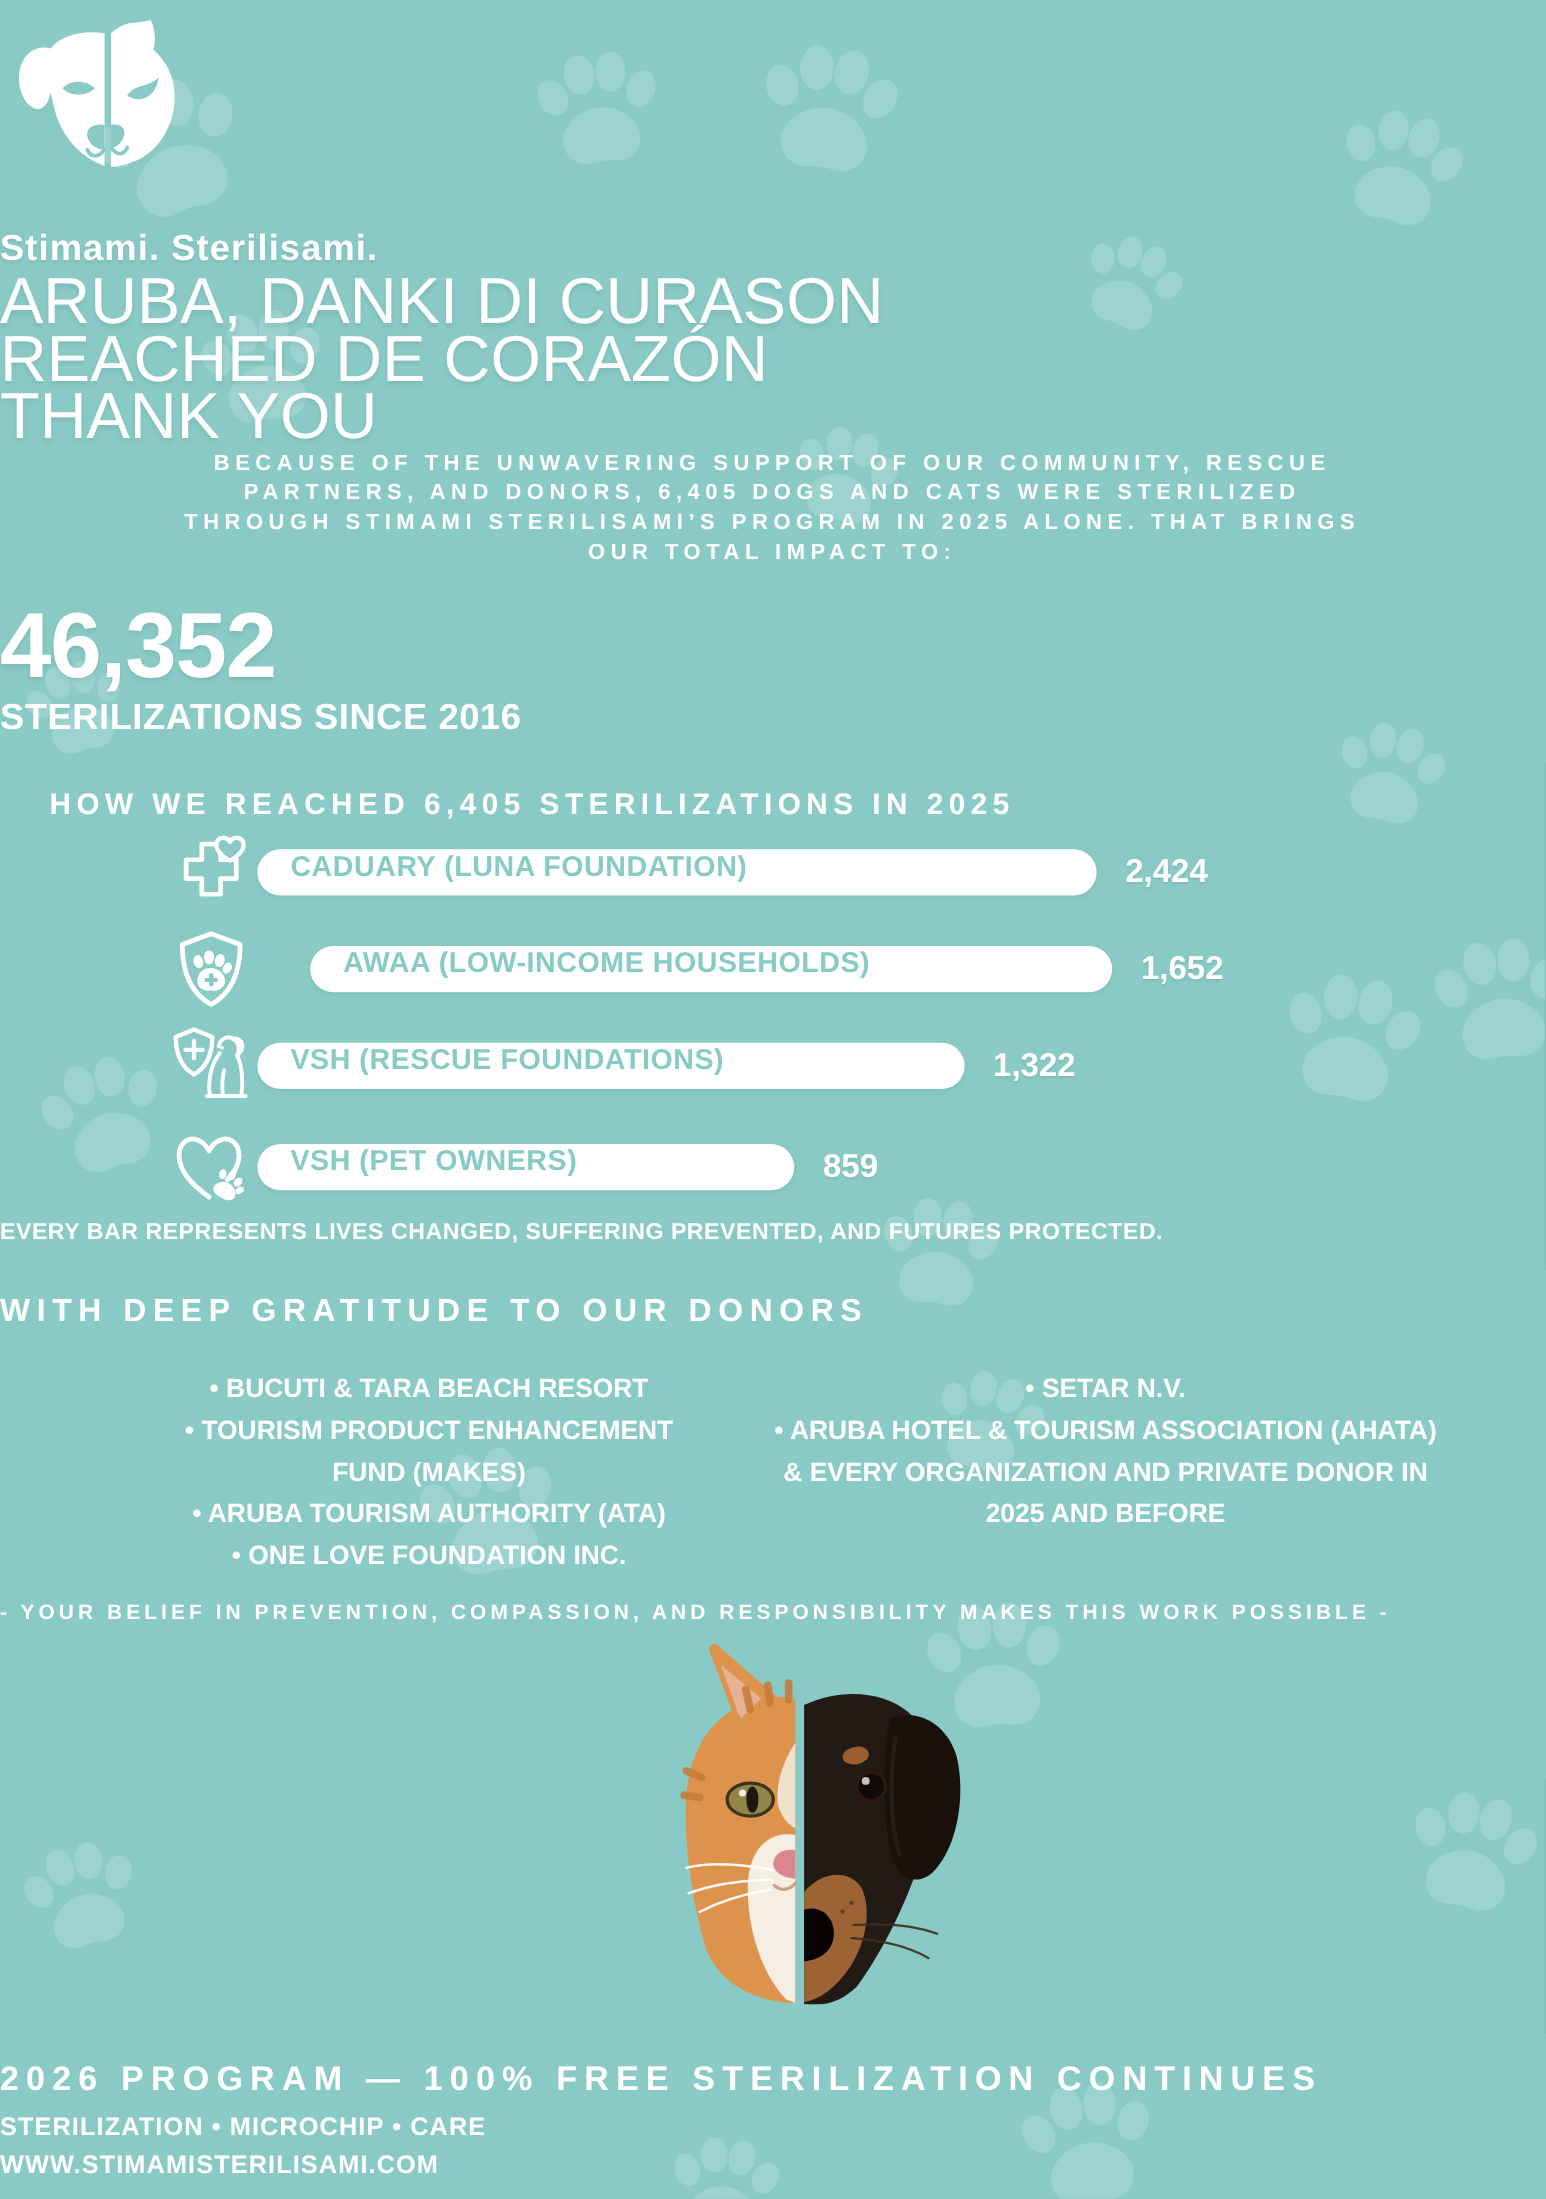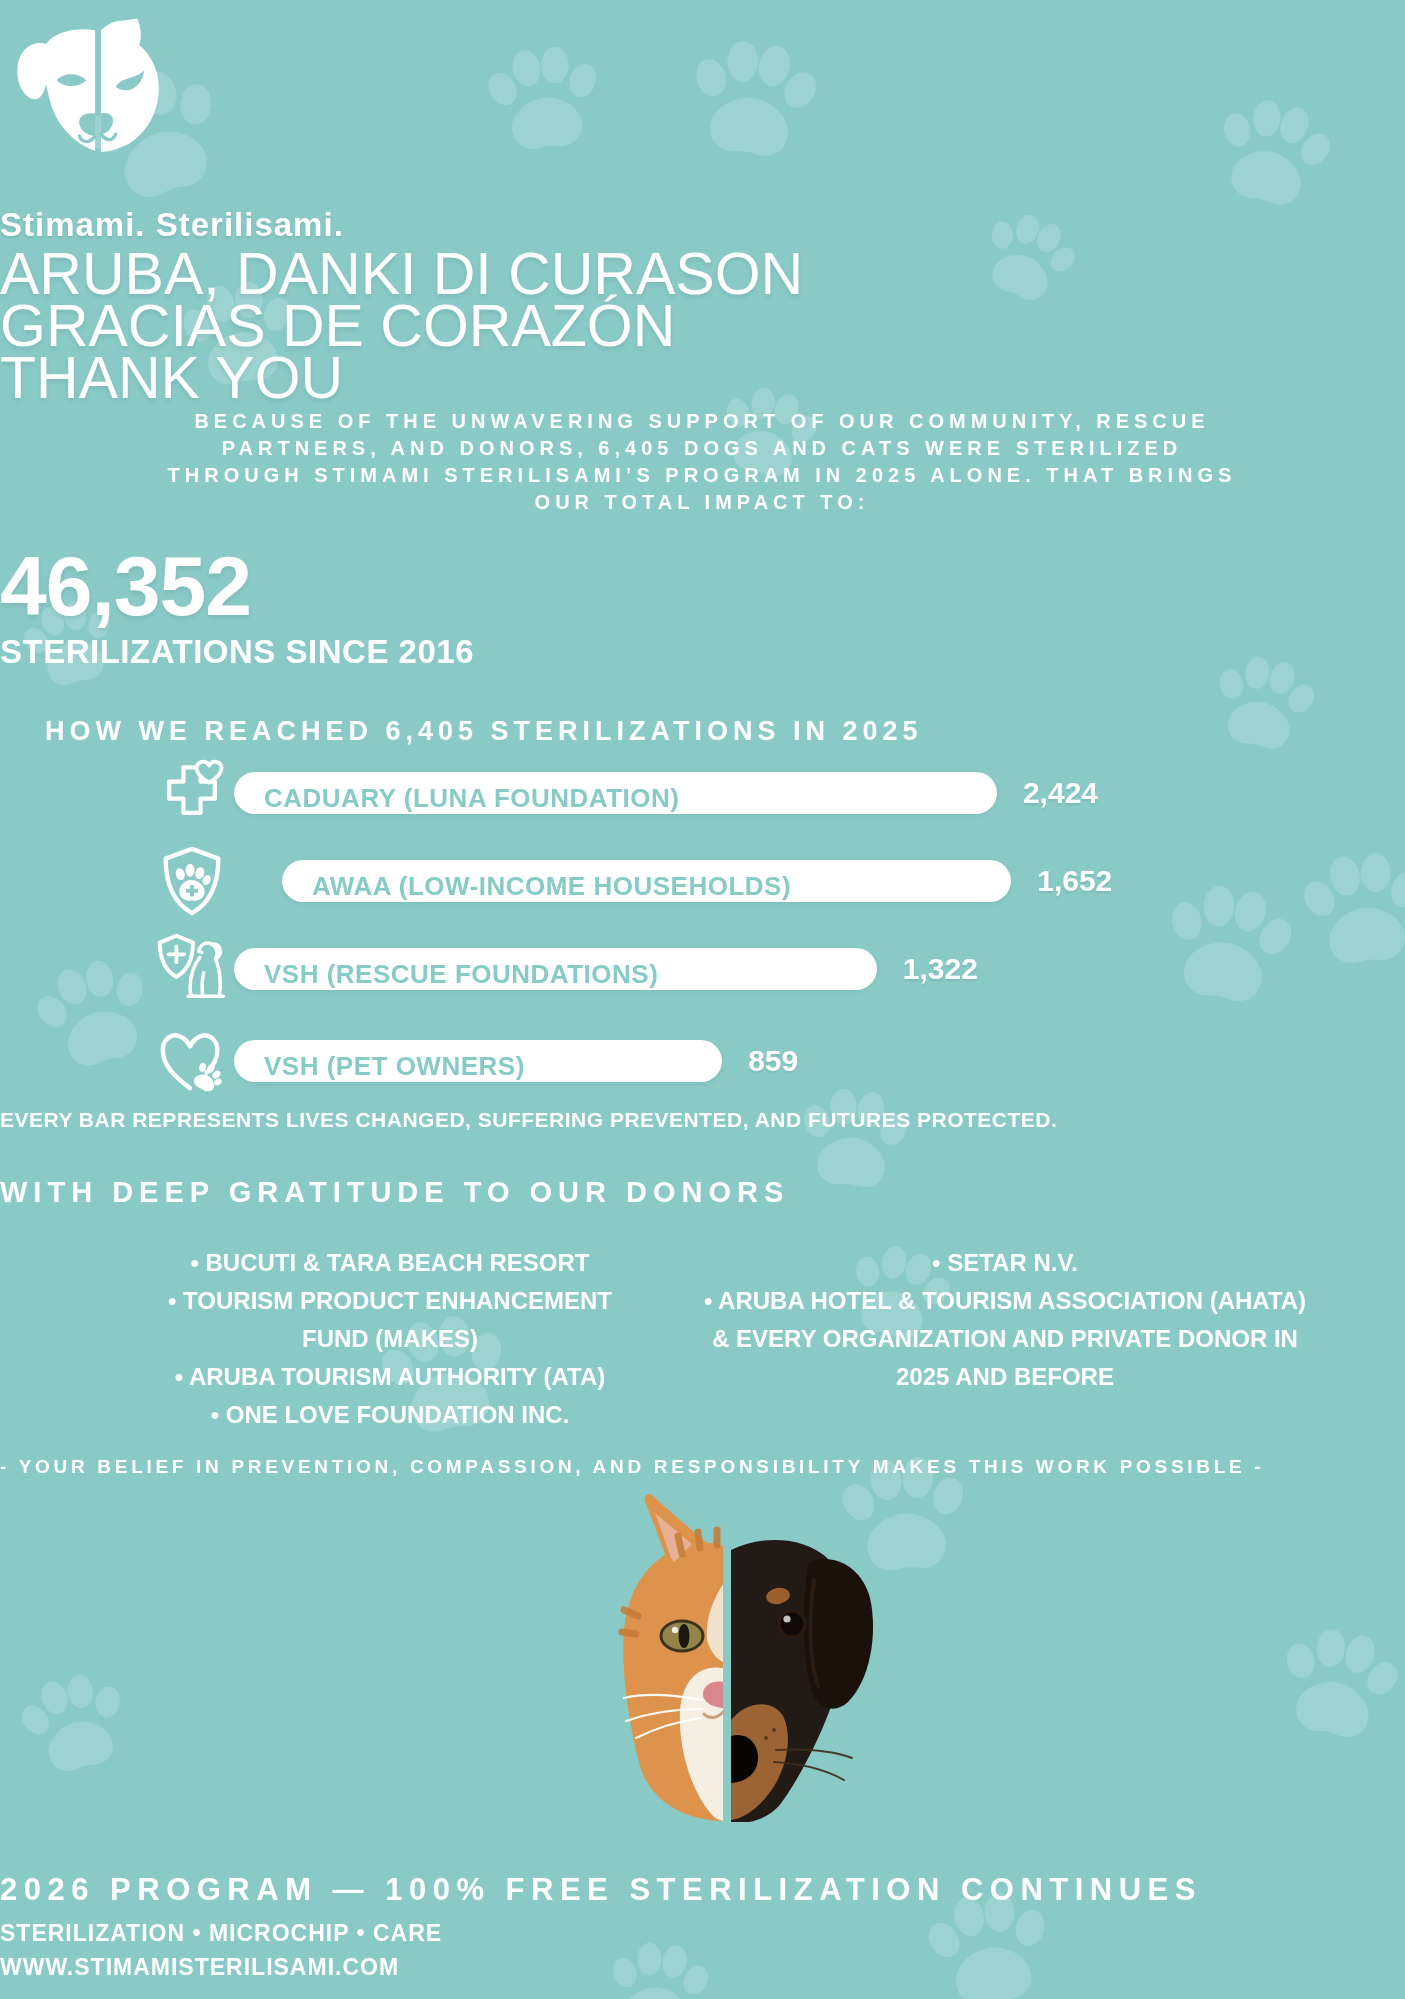--- a/index.html
+++ b/index.html
@@ -30,21 +30,21 @@
   .total-caption{top:633px;font-size:33px;font-weight:bold;letter-spacing:0.5px;}
 
   .chart-title{top:716px;font-size:27px;font-weight:bold;letter-spacing:5px;padding-left:45px;}
 
   .chart-row{position:absolute;left:150px;width:1150px;height:82px;
     display:flex;align-items:center;}
   .row-1{top:752px;} .row-2{top:840px;gap:48px;} .row-3{top:928px;} .row-4{top:1020px;}
   .icon-box{width:84px;min-width:84px;display:flex;align-items:center;justify-content:center;}
   .bar-area{width:864px;min-width:864px;display:flex;align-items:center;}
   .bar-fill{height:42px;background:#ffffff;border-radius:22px;
-    display:flex;align-items:flex-end;overflow:hidden;white-space:nowrap;
+    display:flex;align-items:flex-start;overflow:hidden;white-space:nowrap;
     box-shadow:0 2px 4px rgba(0,70,66,0.08);}
   .bar-label{padding-left:30px;font-size:26px;font-weight:bold;color:#86CBC6;letter-spacing:0.5px;}
   .bar-value{margin-left:26px;font-size:30px;font-weight:bold;color:#fff;
     text-shadow:0 2px 2px rgba(0,60,58,0.10);}
 
   .chart-footnote{top:1108px;font-size:21px;font-weight:bold;letter-spacing:0.5px;}
 
   .donors-heading{top:1176px;font-size:29px;font-weight:bold;letter-spacing:6px;}
   .donor-col{position:absolute;top:1244px;font-size:24px;font-weight:bold;
     line-height:38px;text-align:center;}
@@ -261,21 +261,21 @@
       <path fill="#8ACAC6" d="M118,70 C124,59 139,62 147,53 C146,68 132,79 118,70 Z"></path>
       <path fill="#8ACAC6" d="M103,97 C111,95 117,100 115,107 C113,114 108,118 103,118 Z"></path>
       <path fill="none" stroke="#8ACAC6" stroke-width="3.5" stroke-linecap="round" d="M103,118 C109,126 115,125 118,118"></path>
     </svg>
   </div>
 
   <div class="abs centered brand-name">Stimami. Sterilisami.</div>
 
   <div class="abs centered title">
     <div>ARUBA, DANKI DI CURASON</div>
-    <div>GRACIAS DE CORAZÓN</div>
+    <div>REACHED DE CORAZÓN</div>
     <div>THANK YOU</div>
   </div>
 
   <div class="abs intro">BECAUSE OF THE UNWAVERING SUPPORT OF OUR COMMUNITY, RESCUE PARTNERS, AND DONORS, 6,405 DOGS AND CATS WERE STERILIZED THROUGH STIMAMI STERILISAMI’S PROGRAM IN 2025 ALONE. THAT BRINGS OUR TOTAL IMPACT TO:</div>
 
   <div class="abs centered total-number">46,352</div>
   <div class="abs centered total-caption">STERILIZATIONS SINCE 2016</div>
 
   <div class="abs centered chart-title">HOW WE REACHED 6,405 STERILIZATIONS IN 2025</div>
 

